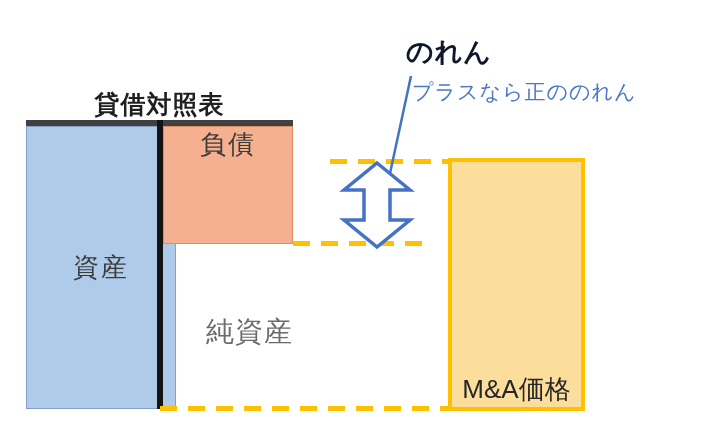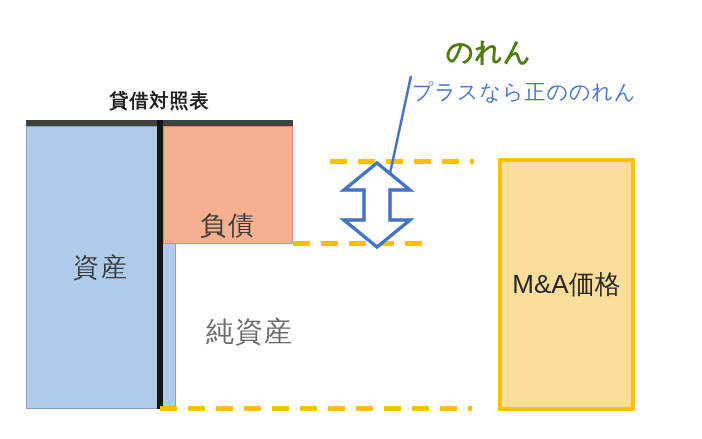--- a/index.html
+++ b/index.html
@@ -4,60 +4,60 @@
 <style>
   html,body{margin:0;padding:0;background:#fff;}
   #canvas{
     position:relative;width:702px;height:439px;background:#ffffff;overflow:hidden;
     font-family:"Liberation Sans","DejaVu Sans",sans-serif;
   }
   .abs{position:absolute;}
   
   .bs-title{
     left:26px;top:88px;width:267px;text-align:center;
-    font-size:19px;font-weight:bold;color:#1f1f1f;letter-spacing:1px;
+    font-size:25px;font-weight:bold;color:#1f1f1f;letter-spacing:1px;
   }
   .top-bar{left:26px;top:120px;width:267px;height:6px;background:#404040;}
   .assets-box{
     left:26px;top:126px;width:150px;height:283px;
     background:#aecbea;border:1px solid #84a1cc;box-sizing:border-box;
     display:flex;align-items:center;justify-content:center;
   }
   .assets-box .lbl{font-size:26px;color:#3b3b3b;letter-spacing:2px;}
   .divider{left:157px;top:120px;width:6px;height:289px;background:#141414;}
   .liab-box{
     left:163px;top:126px;width:130px;height:118px;
     background:#f5b090;border:1px solid #dd8c64;box-sizing:border-box;
-    display:flex;align-items:flex-end;justify-content:center;
+    display:flex;align-items:flex-start;justify-content:center;
   }
   .liab-box .lbl{font-size:26px;color:#3b3b3b;letter-spacing:2px;}
   .net-assets{
     left:163px;top:313px;width:130px;text-align:right;
     font-size:28px;color:#6b6b6b;letter-spacing:1px;
   }
   
   .ma-box{
-    left:498px;top:158px;width:137px;height:253px;
+    left:448px;top:158px;width:137px;height:253px;
     background:#fcde9c;border:4px solid #ffc000;box-sizing:border-box;
-    display:flex;align-items:center;justify-content:center;
+    display:flex;align-items:flex-end;justify-content:center;
   }
   .ma-box .lbl{font-size:26px;color:#262626;}
   
   .dash{
     height:5px;
     background:repeating-linear-gradient(to right,#ffc000 0 17px,transparent 17px 28px);
   }
   .dash-top{left:330px;top:159px;width:144px;}
   .dash-mid{left:293px;top:241px;width:140px;}
   .dash-base{left:160px;top:406px;width:312px;}
   
   #overlay{left:0;top:0;width:702px;height:439px;pointer-events:none;}
   
   .goodwill{
-    left:406px;top:34px;font-size:27px;font-weight:bold;color:#4d7c0f;letter-spacing:1px;margin-left:40px;
+    left:406px;top:34px;font-size:27px;font-weight:bold;color:#0f172a;letter-spacing:1px;
   }
   .annot{left:412px;top:78px;font-size:21px;line-height:28px;color:#4a77c6;letter-spacing:1px;}
 </style>
 </head>
 <body>
 
 <div id="canvas">
 
   <div class="abs bs-title">貸借対照表</div>
 

